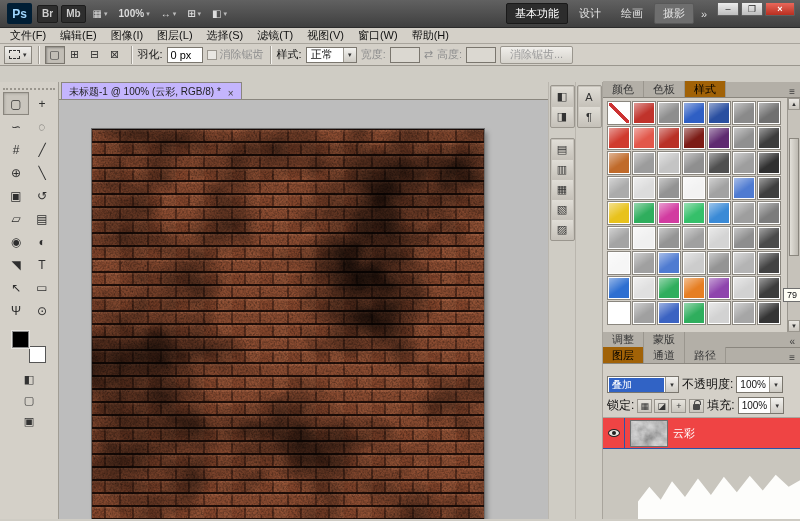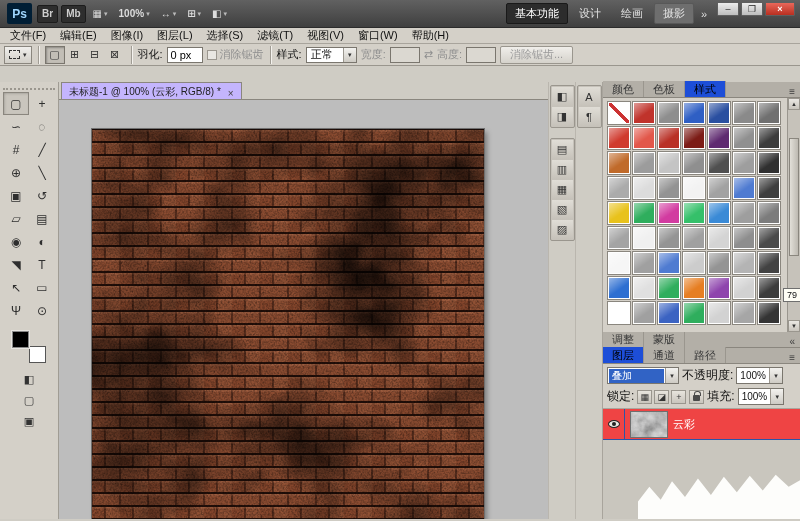--- a/index.html
+++ b/index.html
@@ -86,38 +86,38 @@
   
   .strip { width:27px; background:#cfccc4; border-left:1px solid #bab6ae; padding-top:3px; display:flex; flex-direction:column; align-items:center; }
   .strip-group { display:flex; flex-direction:column; gap:1px; margin-bottom:10px; background:#c6c2ba; border:1px solid #9a968e; border-radius:2px; padding:1px; }
   .strip-btn { width:21px; height:19px; display:flex; align-items:center; justify-content:center; font-size:11px; color:#333;
                background:linear-gradient(#e0ddd6,#c6c2ba); }
 
   
   .rightdock { width:198px; background:#cfccc4; border-left:1px solid #a8a49c; display:flex; flex-direction:column; }
   .ptabs { height:16px; display:flex; align-items:flex-end; background:#b3afa7; border-bottom:1px solid #8a867e; flex:none; }
   .ptab { height:16px; display:flex; align-items:center; padding:0 9px; font-size:11px; color:#3a3a3a; background:#b3afa7; border-right:1px solid #9a968e; }
-  .ptab.active { background:#1d4ed8; color:#000; }
+  .ptab.active { background:#a16207; color:#000; }
   .ptab-fill { flex:1; }
   .pmenu { padding:0 5px; color:#3d3d3d; font-size:10px; }
 
   .styles-panel { height:250px; position:relative; flex:none; }
   .styles-body { position:relative; height:234px; background:#d4d0c8; overflow:hidden; padding:3px 0 0 4px; }
   .styles-grid { display:grid; grid-template-columns:repeat(7,24px); grid-auto-rows:24px; gap:1px; width:176px; }
   .swatch { border:1px solid #8a867e; box-shadow:inset 0 0 0 1px #fff; background:#fff; }
   .swatch.clear { background:linear-gradient(45deg,transparent 44%,#cc3333 44%,#cc3333 56%,transparent 56%), #fff; }
   .vscroll { position:absolute; right:0; top:0; bottom:0; width:13px; background:#c6c2ba; border-left:1px solid #9a968e; display:flex; flex-direction:column; }
   .varrow { height:12px; display:flex; align-items:center; justify-content:center; font-size:6px; color:#333;
             background:linear-gradient(#eae8e3,#c9c5bd); border:1px solid #9a968e; }
   .varrow.down { margin-top:auto; }
   .vthumb { height:118px; margin:28px 1px 0; background:linear-gradient(90deg,#e2dfd8,#bdb9b1); border:1px solid #8a867e; }
   .badge { position:absolute; right:-1px; top:206px; background:#fffef5; border:1px solid #6f6f6f; font-size:9px; line-height:12px; padding:0 3px; color:#111; z-index:3; }
 
   .layers-panel { flex:1; display:flex; flex-direction:column; background:#d4d0c8; position:relative; }
-  .blend-row { display:flex; align-items:center; gap:3px; padding:3px 4px 2px; }
+  .blend-row { display:flex; align-items:center; gap:3px; padding:12px 4px 2px; }
   .blend-row .lbl, .lock-row .lbl { font-size:12px; }
   .dropdown.blend { width:72px; height:17px; }
   .dropdown.blend .sel { flex:1; background:#3163c5; color:#fff; margin:1px; padding:0 3px; font-size:10px; min-width:0; }
   .valbox { display:flex; align-items:center; height:17px; border:1px solid #7a766e; background:#fff; }
   .valbox > span:first-child { padding:0 3px; font-size:10px; }
   .lock-row { display:flex; align-items:center; gap:3px; padding:2px 4px 3px; border-bottom:1px solid #aaa69e; }
   .mini { width:15px; height:14px; border:1px solid #9a968e; background:linear-gradient(#e7e4dd,#c9c5bd);
           display:flex; align-items:center; justify-content:center; font-size:9px; color:#333; }
   .mini-lock { display:inline-block; width:7px; height:6px; background:#4a4a4a; border-radius:1px; position:relative; margin-top:3px; }
   .mini-lock::before { content:""; position:absolute; top:-4px; left:1px; width:5px; height:4px;

